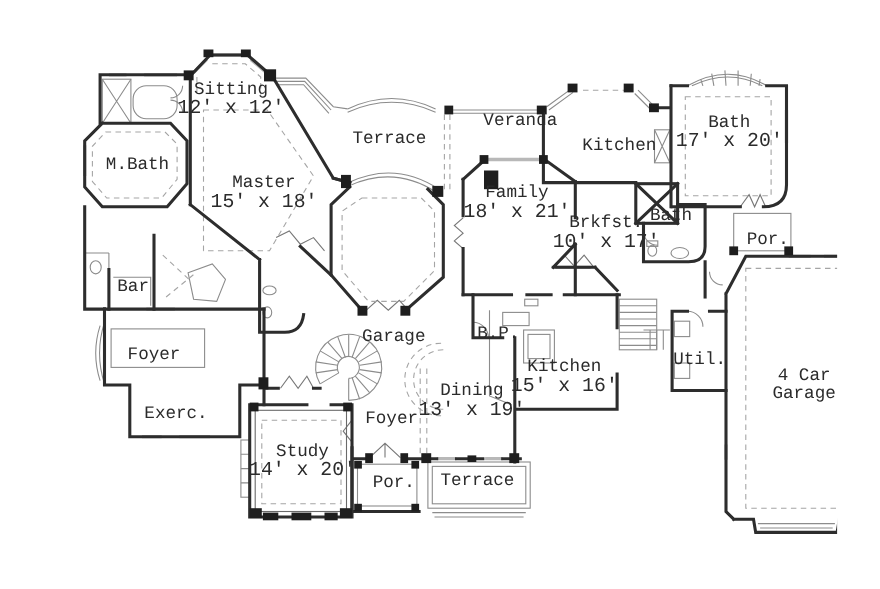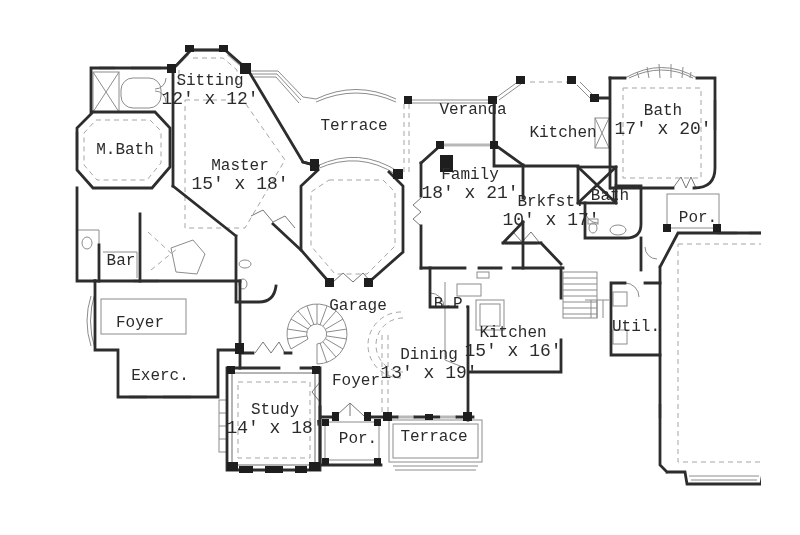--- a/index.html
+++ b/index.html
@@ -286,30 +286,34 @@
   <div class="room-label" style="left:420px;top:304px">
     <span class="room-name">B.P.</span>
   </div>
   <div class="room-label" style="left:480px;top:343px">
     <span class="room-name">Kitchen</span>
     <span class="room-dims">15' x 16'</span>
   </div>
   <div class="room-label" style="left:603px;top:327px">
     <span class="room-name">Util.</span>
   </div>
+  <div class="room-label" style="left:698px;top:350px">
+    <span class="room-name">4 Car</span>
+    <span class="room-name">Garage</span>
+  </div>
   <div class="room-label" style="left:323px;top:381px">
     <span class="room-name">Foyer</span>
   </div>
   <div class="room-label" style="left:396px;top:365px">
     <span class="room-name">Dining</span>
     <span class="room-dims">13' x 19'</span>
   </div>
   <div class="room-label" style="left:242px;top:420px">
     <span class="room-name">Study</span>
-    <span class="room-dims">14' x 18'</span>
+    <span class="room-dims">14' x 20'</span>
   </div>
   <div class="room-label" style="left:325px;top:439px">
     <span class="room-name">Por.</span>
   </div>
   <div class="room-label" style="left:401px;top:437px">
     <span class="room-name">Terrace</span>
   </div>
 
 </div>
 

